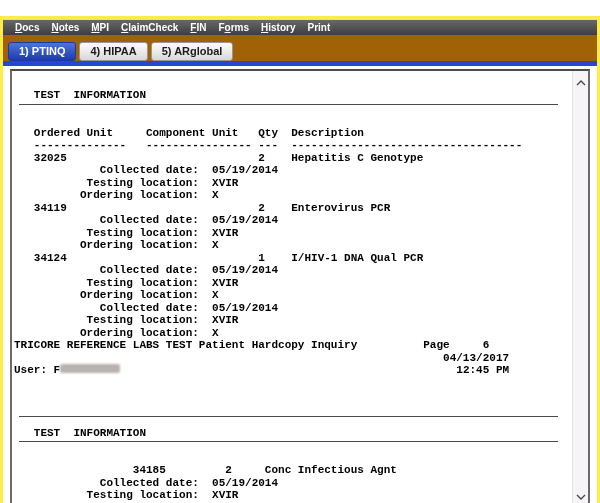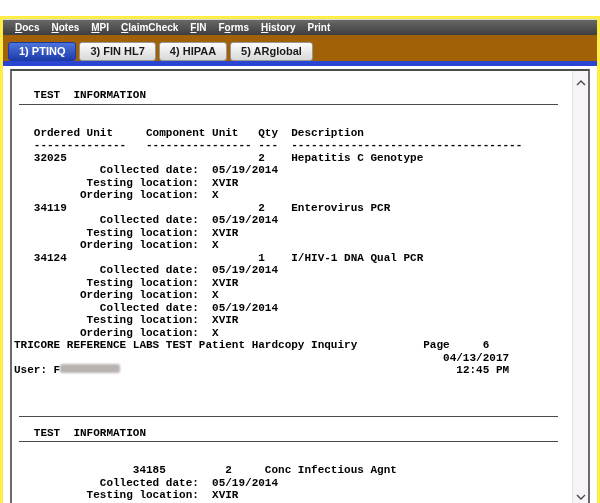--- a/index.html
+++ b/index.html
@@ -51,21 +51,20 @@
     <span class="mi"><span></span><span class="u">M</span><span>PI</span></span>
     <span class="mi"><span></span><span class="u">C</span><span>laimCheck</span></span>
     <span class="mi"><span></span><span class="u">F</span><span>IN</span></span>
     <span class="mi"><span>F</span><span class="u">o</span><span>rms</span></span>
     <span class="mi"><span></span><span class="u">H</span><span>istory</span></span>
     <span class="mi"><span>Print</span><span class="u"></span><span></span></span>
   </div>
 
   <div class="tabbar">
     <div class="tab active">1) PTINQ</div>
-    <div class="tab">3) FIN HL7</div>
     <div class="tab">4) HIPAA</div>
     <div class="tab">5) ARglobal</div>
   </div>
 
   <div class="bluebar"></div>
 
   <div class="main">
     <div class="panel">
       <div class="content">
         <div class="ln">   TEST  INFORMATION</div>

